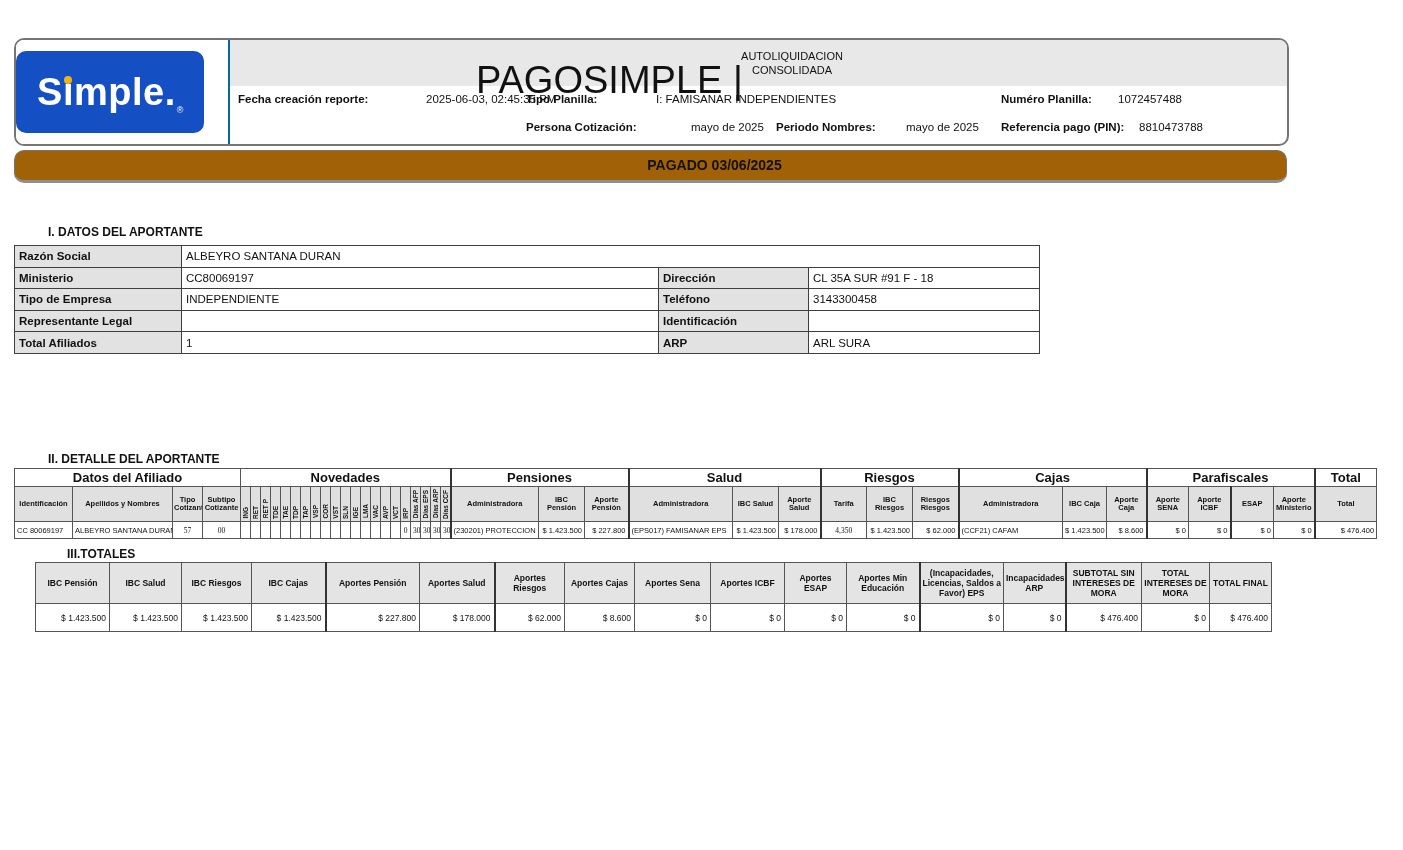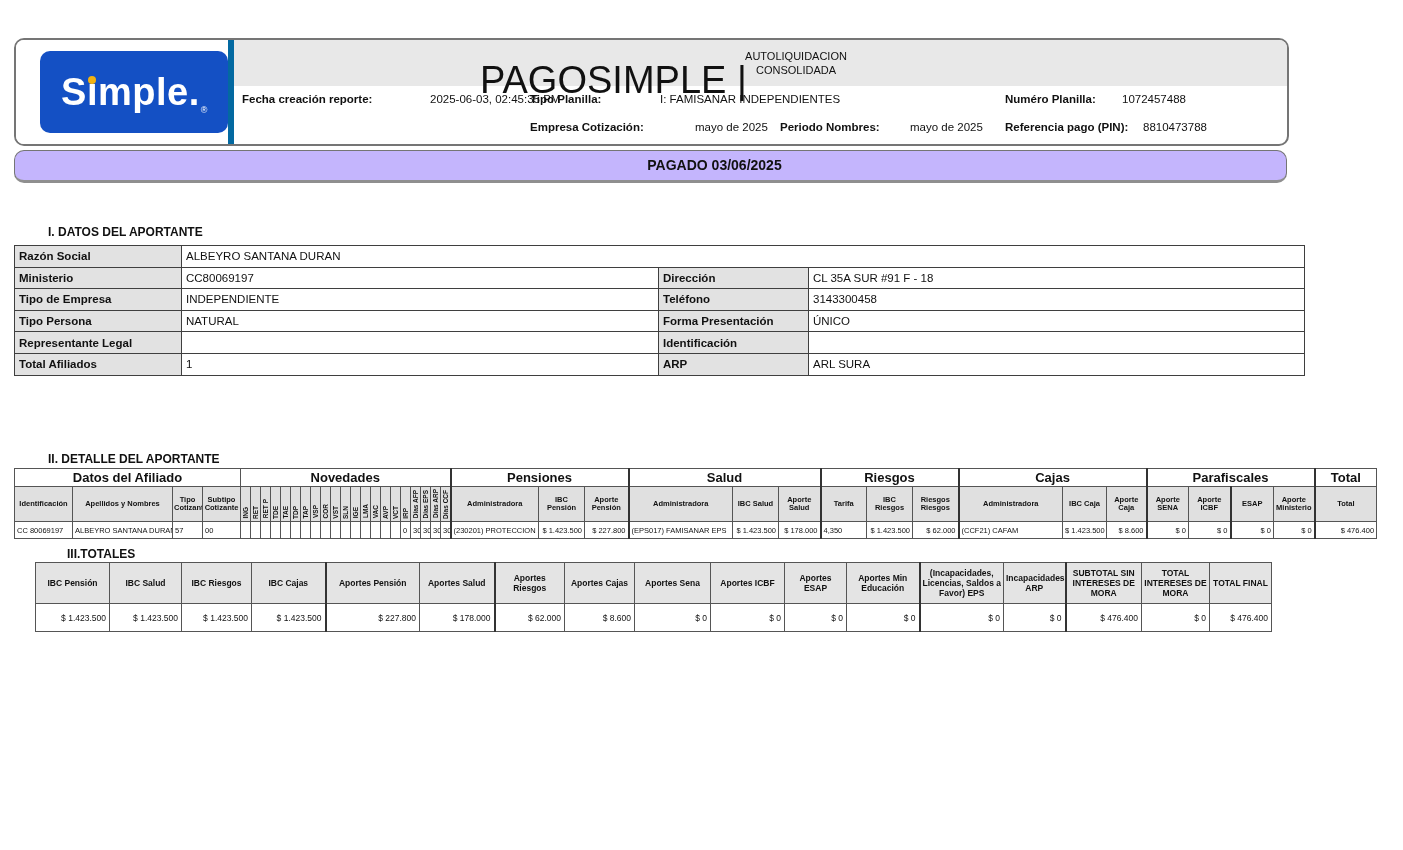--- a/index.html
+++ b/index.html
@@ -2,63 +2,63 @@
 <html><head>
 <meta charset="utf-8">
 <style>
   html,body{margin:0;padding:0;background:#fff;}
   .page{position:relative;width:1403px;height:850px;background:#fff;overflow:hidden;
         font-family:"Liberation Sans",sans-serif;color:#111;}
 
   
   .header-box{position:absolute;left:14px;top:38px;width:1271px;height:104px;
               border:2px solid #757575;border-radius:10px;background:#fff;display:flex;}
-  .logo-cell{width:212px;border-right:6px solid #0369a1;border-radius:8px 0 0 8px;
-             background:#fff;display:flex;align-items:center;justify-content:flex-end;}
+  .logo-cell{width:212px;border-right:2px solid #0369a1;border-radius:8px 0 0 8px;
+             background:#fff;display:flex;align-items:center;justify-content:flex-start;}
   .logo-rect{width:188px;height:82px;background:#1450c4;border-radius:10px;
              display:flex;align-items:center;justify-content:center;}
   .logo-text{color:#fff;font-size:38px;font-weight:bold;letter-spacing:.5px;line-height:1;}
   .i-wrap{position:relative;display:inline-block;}
   .i-dot{position:absolute;left:50%;transform:translateX(-50%);top:3px;width:8px;height:8px;
          border-radius:50%;background:#f2b211;}
   .reg{font-size:9px;font-weight:normal;position:relative;top:8px;left:1px;}
   .right-area{position:relative;flex:1;}
   .title-bar{position:absolute;left:0;top:0;right:0;height:46px;background:#e8e8e8;border-radius:0 8px 0 0;}
   .main-title{position:absolute;left:246px;top:19px;font-size:38px;white-space:nowrap;}
   .subtitle{position:absolute;left:487px;top:9px;width:150px;text-align:center;
             font-size:11px;line-height:14px;}
   .f-label{position:absolute;font-weight:bold;font-size:11.5px;white-space:nowrap;}
   .f-value{position:absolute;font-size:11.5px;white-space:nowrap;}
 
   
-  .banner{position:absolute;left:14px;top:150px;width:1271px;height:29px;background:#c4b5fd;
+  .banner{position:absolute;left:14px;top:150px;width:1271px;height:29px;background:#a16207;
           border:1px solid #757575;border-bottom:3px solid #8f8f8f;border-radius:10px;
           text-align:center;line-height:28px;font-weight:bold;font-size:14px;text-indent:128px;}
 
   .sec-title{position:absolute;font-weight:bold;font-size:12px;white-space:nowrap;margin-left:32px;}
 
   
   table{border-collapse:collapse;table-layout:fixed;}
-  .t1{position:absolute;left:14px;top:245px;width:1291px;border-radius:21px;}
+  .t1{position:absolute;left:14px;top:245px;width:1026px;border-radius:21px;}
   .t1 td{border:1px solid #3f3f3f;height:20.6px;font-size:11.5px;padding:0 4px;
          overflow:hidden;white-space:nowrap;}
   .t1 td.lab{background:#e2e2e2;font-weight:bold;}
 
   
   .t2{position:absolute;left:14px;top:468px;width:1362px;border:1px solid #3f3f3f;padding-left:21px;}
   .t2 th,.t2 td{border:1px solid #555;overflow:hidden;}
   .t2 tr.g th{font-size:13px;font-weight:bold;height:17px;background:#fff;text-align:center;padding:0;}
   .t2 tr.h td{background:#e0e0e0;font-weight:bold;font-size:7.5px;line-height:8.5px;
               text-align:center;height:34px;vertical-align:middle;padding:0 1px;}
   .t2 tr.d td{font-size:7.5px;height:16px;white-space:nowrap;padding:0 2px;}
   .vcell{padding:0 !important;vertical-align:bottom !important;text-align:center;}
   .vert{writing-mode:vertical-rl;transform:rotate(180deg);display:inline-block;
         font-size:6.5px;font-weight:bold;line-height:9px;max-height:33px;white-space:nowrap;}
   .num{text-align:right;}
-  .ctr{}
+  .ctr{text-align:center;font-family:Liberation Serif, serif;}
   .gb{border-left:2px solid #333 !important;}
 
   
   .t3{position:absolute;left:35px;top:562px;width:1237px;border:1px solid #3f3f3f;}
   .t3 th{border:1px solid #555;background:#e4e4e4;font-size:8.5px;font-weight:bold;
          text-align:center;height:40px;line-height:10px;padding:0 2px;vertical-align:middle;}
   .t3 td{border:1px solid #555;font-size:8.5px;text-align:right;height:27px;
          padding:0 3px;white-space:nowrap;}
 </style>
 </head>
@@ -78,21 +78,21 @@
       <div class="subtitle">
         <span>AUTOLIQUIDACION</span><br>
         <span>CONSOLIDADA</span>
       </div>
       <span class="f-label" style="left:8px;top:53px">Fecha creación reporte:</span>
       <span class="f-value" style="left:196px;top:53px">2025-06-03, 02:45:35 PM</span>
       <span class="f-label" style="left:296px;top:53px">Tipo Planilla:</span>
       <span class="f-value" style="left:426px;top:53px">I: FAMISANAR INDEPENDIENTES</span>
       <span class="f-label" style="left:771px;top:53px">Numéro Planilla:</span>
       <span class="f-value" style="left:888px;top:53px">1072457488</span>
-      <span class="f-label" style="left:296px;top:81px">Empresa Cotización:</span>
+      <span class="f-label" style="left:296px;top:81px">Persona Cotización:</span>
       <span class="f-value" style="left:461px;top:81px">mayo de 2025</span>
       <span class="f-label" style="left:546px;top:81px">Periodo Nombres:</span>
       <span class="f-value" style="left:676px;top:81px">mayo de 2025</span>
       <span class="f-label" style="left:771px;top:81px">Referencia pago (PIN):</span>
       <span class="f-value" style="left:909px;top:81px">8810473788</span>
     </div>
   </div>
 
   <div class="banner">PAGADO 03/06/2025</div>
 
@@ -113,26 +113,20 @@
       <td class="lab">Ministerio</td>
       <td>CC80069197</td>
       <td class="lab">Dirección</td>
       <td>CL 35A SUR #91 F - 18</td>
     </tr>
     <tr>
       <td class="lab">Tipo de Empresa</td>
       <td>INDEPENDIENTE</td>
       <td class="lab">Teléfono</td>
       <td>3143300458</td>
-    </tr>
-    <tr>
-      <td class="lab">Tipo Persona</td>
-      <td>NATURAL</td>
-      <td class="lab">Forma Presentación</td>
-      <td>ÚNICO</td>
     </tr>
     <tr>
       <td class="lab">Representante Legal</td>
       <td></td>
       <td class="lab">Identificación</td>
       <td></td>
     </tr>
     <tr>
       <td class="lab">Total Afiliados</td>
       <td>1</td>

